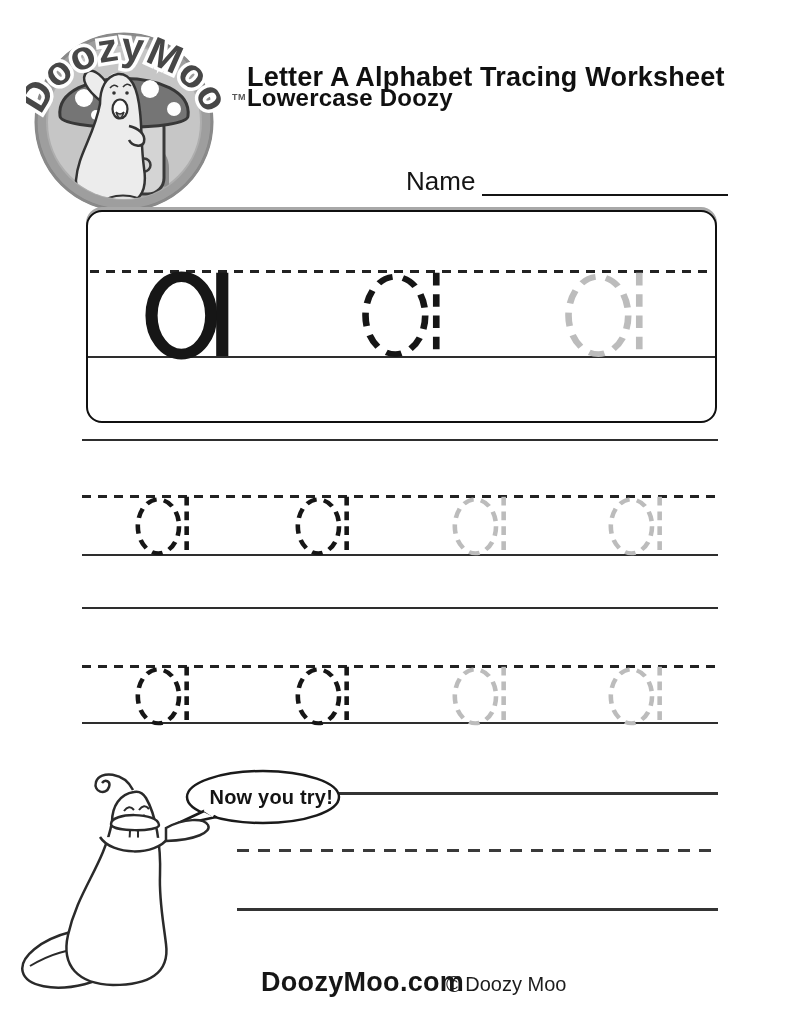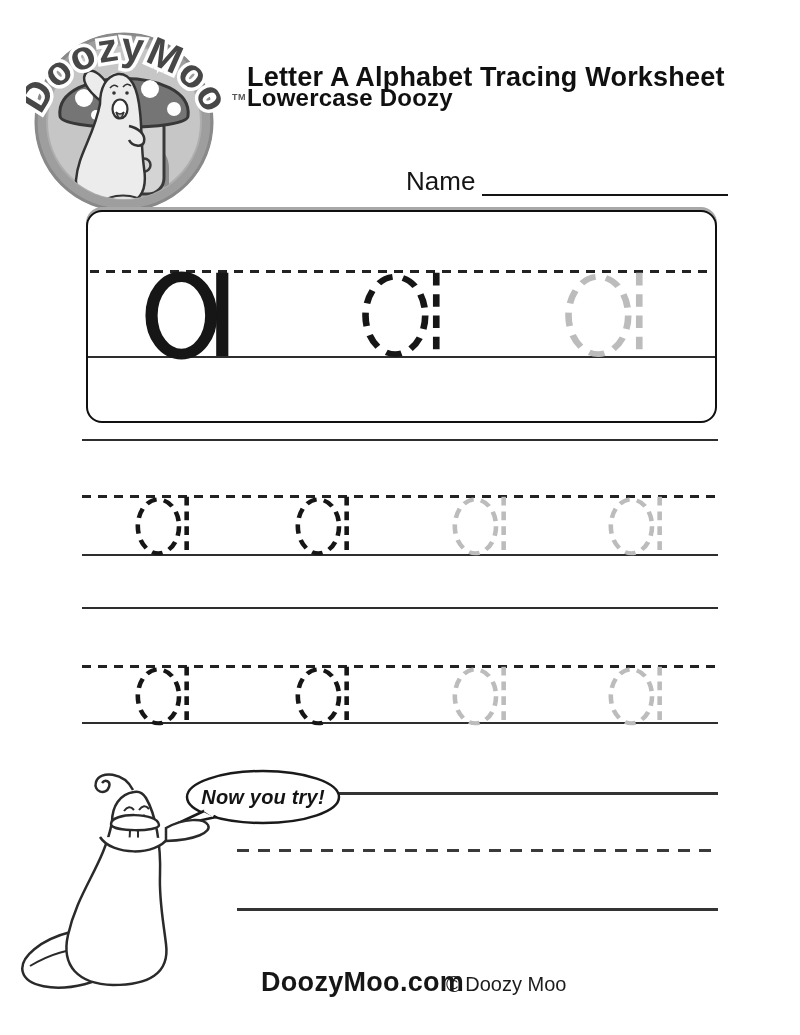--- a/index.html
+++ b/index.html
@@ -13,21 +13,21 @@
   .namelabel{font-size:26px;color:#151515;}
   .nameline{height:0;border-top:2.5px solid #141414;}
   .examplebox{
     border:2.5px solid #101010;border-radius:16px;background:#fff;
     box-shadow:0 -3px 0 #a8a8a8;
   }
   .solidline{height:0;border-top:2.5px solid #2e2e2e;}
   .solidline-thick{height:0;border-top:3px solid #343434;}
   .dashline{height:3px;background:repeating-linear-gradient(90deg,#222 0 9px,transparent 9px 16px);}
   .dashline-lg{height:3px;background:repeating-linear-gradient(90deg,#3a3a3a 0 12px,transparent 12px 21px);}
-  .bubbletext{font-size:20px;font-weight:600;text-align:center;color:#141414;letter-spacing:.2px;font-style:italic;}
+  .bubbletext{font-size:20px;font-weight:600;text-align:right;color:#141414;letter-spacing:.2px;}
   .footersite{font-size:27px;font-weight:bold;color:#161616;letter-spacing:.3px;}
   .footercopy{font-size:20px;color:#1c1c1c;padding-left:8px;}
   .footercopy .csym{font-size:22px;vertical-align:-1px;margin-right:3px;}
   .tm{font-size:9px;font-weight:bold;color:#555;letter-spacing:.5px;margin-left:28px;}
   svg{display:block;}
 </style>
 </head>
 <body>
 
 <div id="page">

